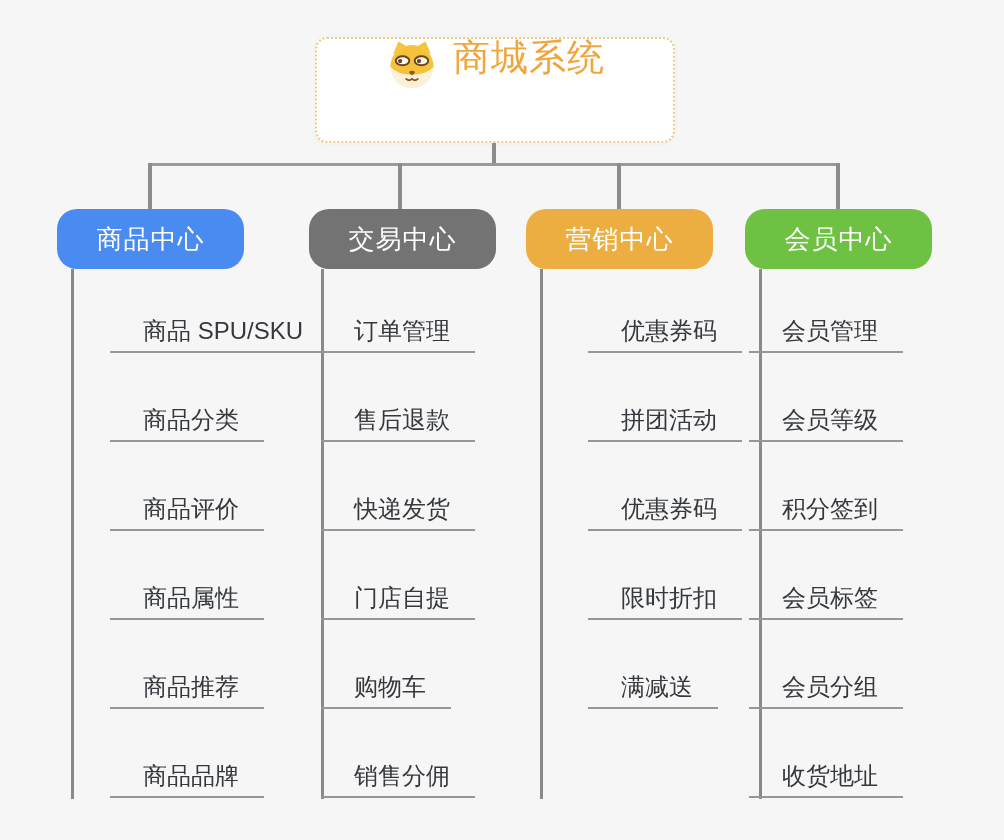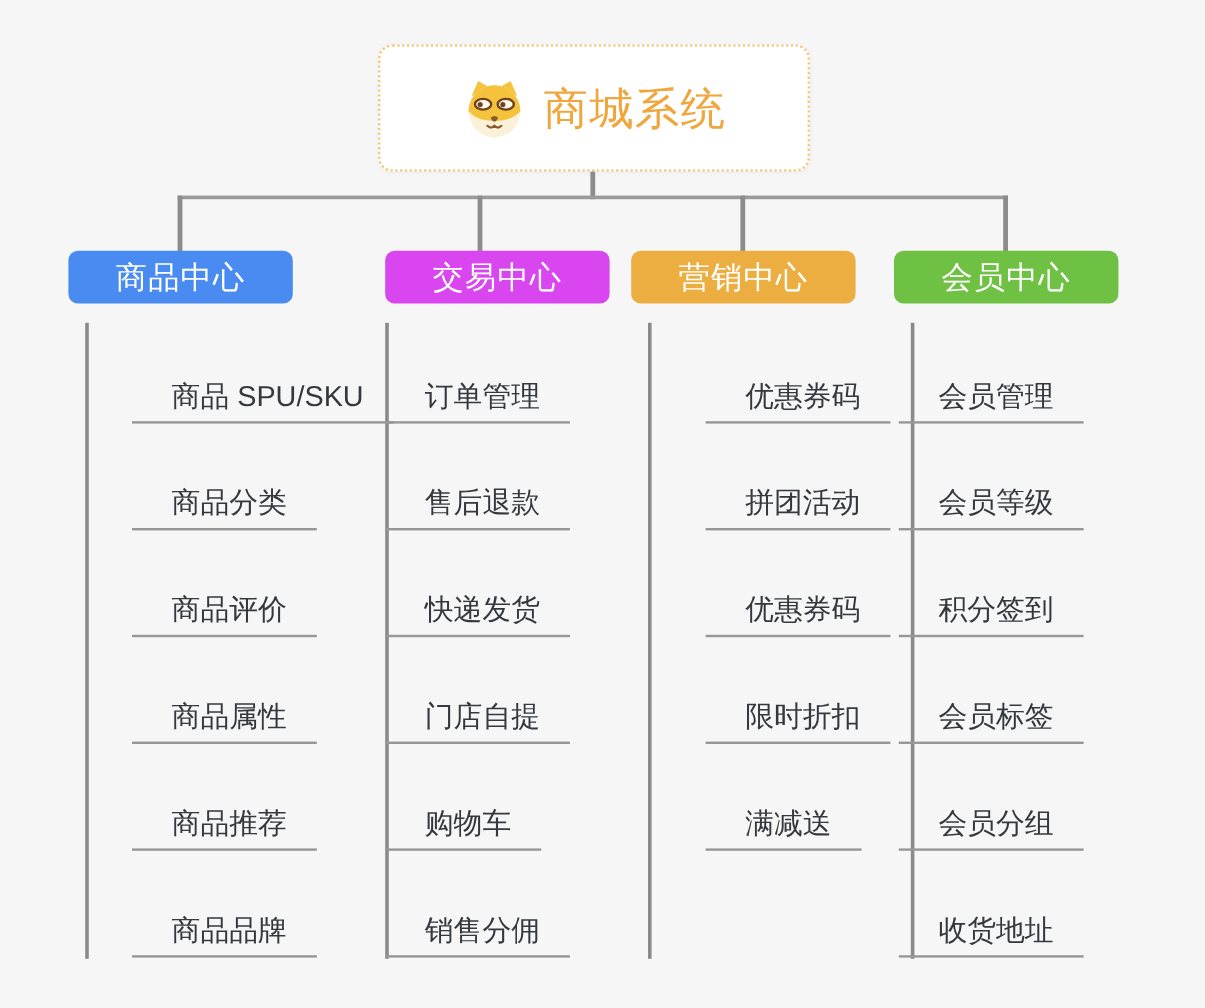--- a/index.html
+++ b/index.html
@@ -18,43 +18,42 @@
 
   
   .root-node {
     position: absolute;
     left: 315px; top: 37px;
     width: 360px; height: 106px;
     background: #ffffff;
     border: 2px dotted #f4c981;
     border-radius: 12px;
     display: flex;
-    align-items: center;
     justify-content: center;
     gap: 14px;
     box-shadow: 0 1px 4px rgba(0,0,0,0.04);
   }
   .root-title {
     font-size: 37px;
     letter-spacing: 1px;
     line-height: 1;
     white-space: nowrap;
   }
   .root-icon { display: block; }
 
   
   .cline { position: absolute; background: #8c8c8c; }
   .cline.h { background: #9a9a9a; }
 
   
   .branch-node {
     position: absolute;
     top: 209px;
-    width: 187px; height: 44px;
-    border-radius: 8px;
+    width: 187px; height: 60px;
+    border-radius: 20px;
     display: flex;
     align-items: center;
     justify-content: center;
     color: #ffffff;
     font-size: 26px;
     letter-spacing: 1px;
     white-space: nowrap;
   }
 
   
@@ -107,21 +106,21 @@
   </div>
 
   <div class="cline" style="left:492px; top:143px; width:4px; height:23px;"></div>
   <div class="cline h" style="left:148px; top:163px; width:692px; height:3px;"></div>
   <div class="cline" style="left:148px; top:163px; width:4px; height:47px;"></div>
   <div class="cline" style="left:398px; top:163px; width:4px; height:47px;"></div>
   <div class="cline" style="left:617px; top:163px; width:4px; height:47px;"></div>
   <div class="cline" style="left:836px; top:163px; width:4px; height:47px;"></div>
 
   <div class="branch-node" style="left: 57px; background: rgb(74, 139, 242);">商品中心</div>
-  <div class="branch-node" style="left: 321px; background: #d946ef;">交易中心</div>
+  <div class="branch-node" style="left: 309px; background: #737373;">交易中心</div>
   <div class="branch-node" style="left: 526px; background: rgb(237, 174, 65);">营销中心</div>
   <div class="branch-node" style="left: 745px; background: rgb(111, 193, 67);">会员中心</div>
 
   <div class="vline" style="left:71px;"></div>
   <div class="vline" style="left:321px;"></div>
   <div class="vline" style="left:540px;"></div>
   <div class="vline" style="left:759px;"></div>
 
   <div class="children" style="left:71px;padding-left:39px;">
     <div class="child-row">

